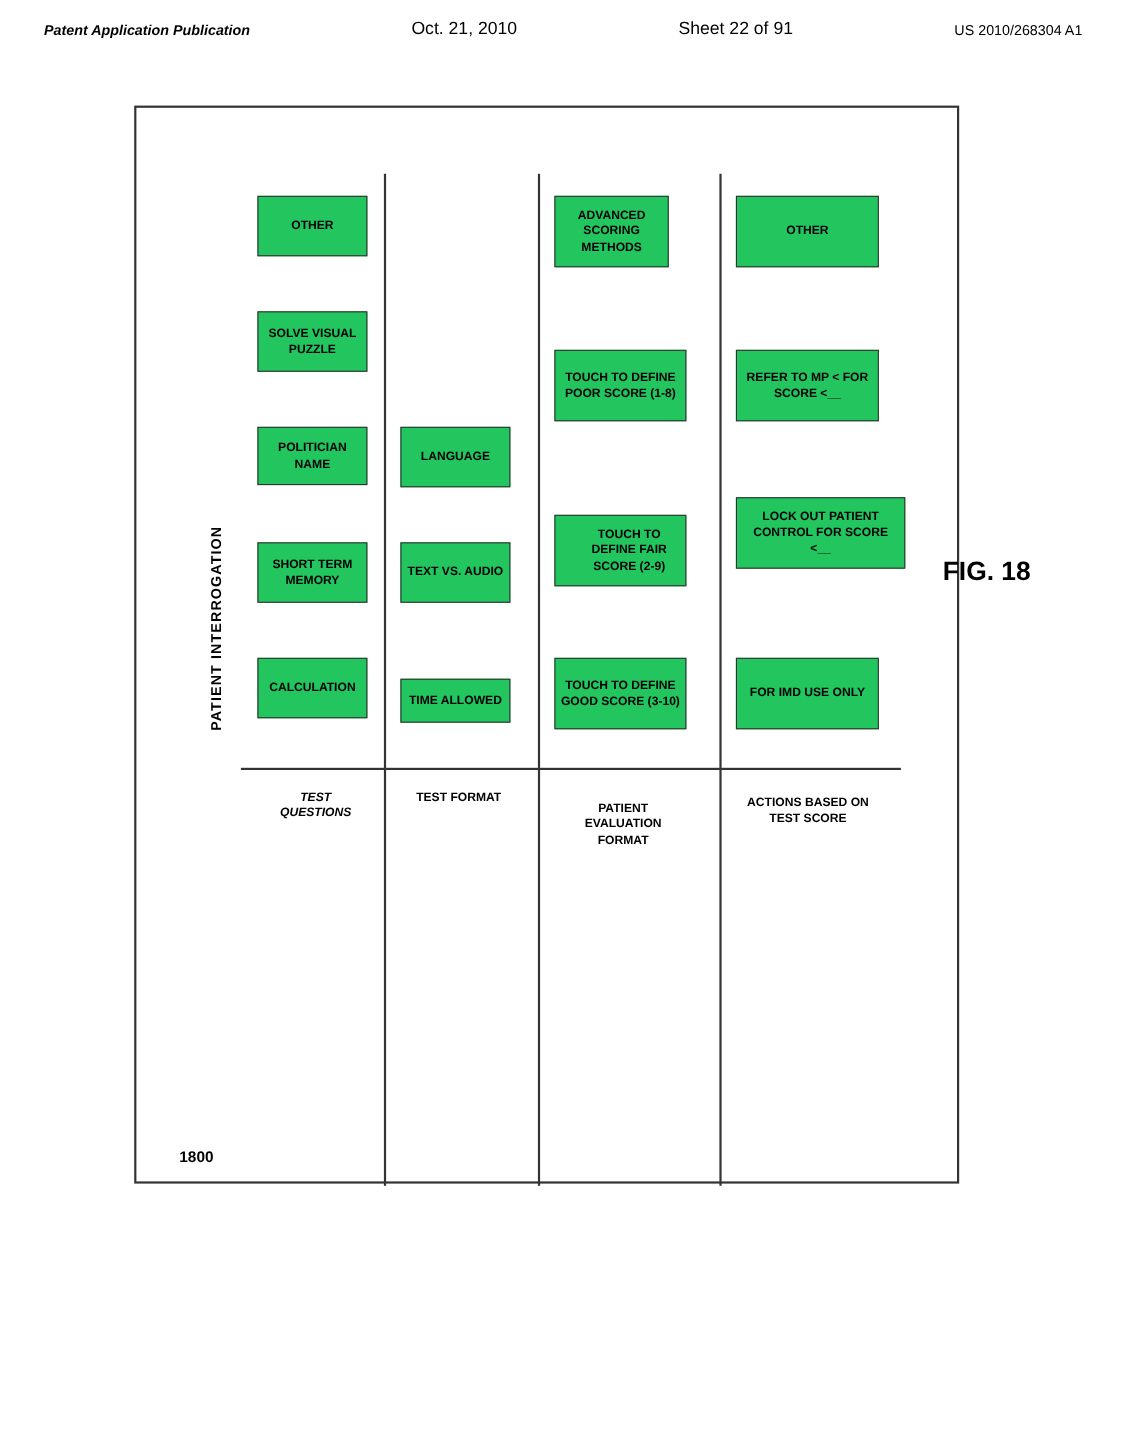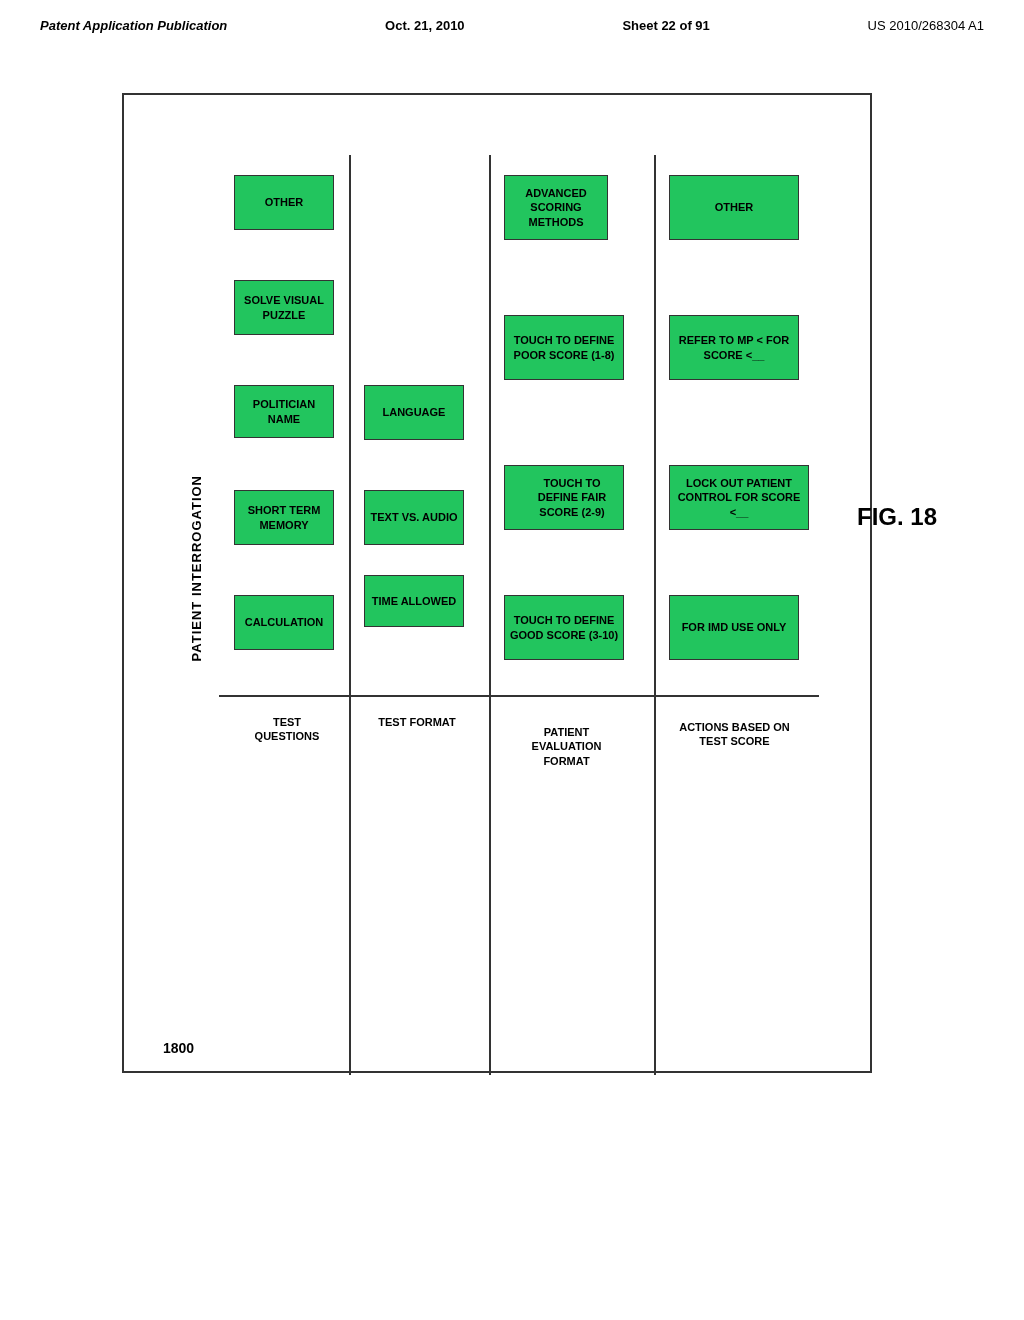--- a/index.html
+++ b/index.html
@@ -15,22 +15,21 @@
       justify-content: space-between;
       align-items: center;
       padding: 18px 40px 10px 40px;
       font-size: 13px;
     }
     .header-left {
       font-weight: bold;
       font-style: italic;
     }
     .header-center {
-      font-size: 13px;
-      font-weight: bold;
+      font-size: 16px;
     }
     .header-right {
       font-size: 13px;
     }
     .main-content {
       display: flex;
       justify-content: center;
       align-items: flex-start;
       padding: 30px 40px;
     }
@@ -130,29 +129,29 @@
 PUZZLE</div>
 
       <div class="box" style="left:110px; top:290px; width:100px; height:53px;">POLITICIAN
 NAME</div>
 
       <div class="box" style="left:110px; top:395px; width:100px; height:55px;">SHORT TERM
 MEMORY</div>
 
       <div class="box" style="left:110px; top:500px; width:100px; height:55px;">CALCULATION</div>
 
-      <div class="cat-label" style="left:118px; top:620px; width:90px;">TEST
+      <div class="cat-label" style="left:118px; top:620px; width:90px;font-style:italic;">TEST
 QUESTIONS</div>
 
       <div class="box" style="left:240px; top:290px; width:100px; height:55px;">LANGUAGE</div>
 
       <div class="box" style="left:240px; top:395px; width:100px; height:55px;">TEXT VS.
 AUDIO</div>
 
-      <div class="box" style="left:240px; top:480px; width:100px; height:52px;">TIME
+      <div class="box" style="left:240px; top:519px; width:100px; height:40px;">TIME
 ALLOWED</div>
 
       <div class="cat-label" style="left:248px; top:620px; width:90px;">TEST
 FORMAT</div>
 
       <div class="box" style="left:380px; top:80px; width:104px; height:65px;">ADVANCED
 SCORING
 METHODS</div>
 
       <div class="box" style="left:380px; top:220px; width:120px; height:65px;">TOUCH TO DEFINE
@@ -169,21 +168,21 @@
 
       <div class="cat-label" style="left:385px; top:630px; width:115px;">PATIENT
 EVALUATION
 FORMAT</div>
 
       <div class="box" style="left:545px; top:80px; width:130px; height:65px;">OTHER</div>
 
       <div class="box" style="left:545px; top:220px; width:130px; height:65px;">REFER TO MP &lt;
 FOR SCORE &lt;__</div>
 
-      <div class="box" style="left:545px; top:370px; width:140px; height:65px;">LOCK OUT
+      <div class="box" style="left:545px; top:354px; width:154px; height:65px;">LOCK OUT
 PATIENT CONTROL
 FOR SCORE &lt;__</div>
 
       <div class="box" style="left:545px; top:500px; width:130px; height:65px;">FOR IMD
 USE ONLY</div>
 
       <div class="cat-label" style="left:548px; top:625px; width:125px;">ACTIONS
 BASED ON
 TEST SCORE</div>
 

